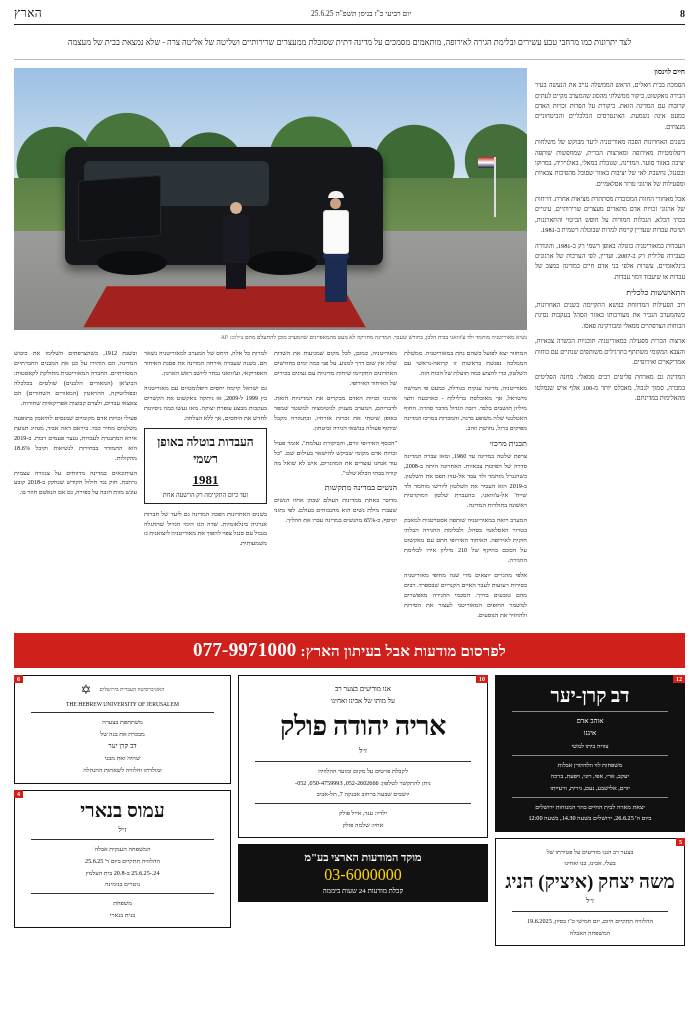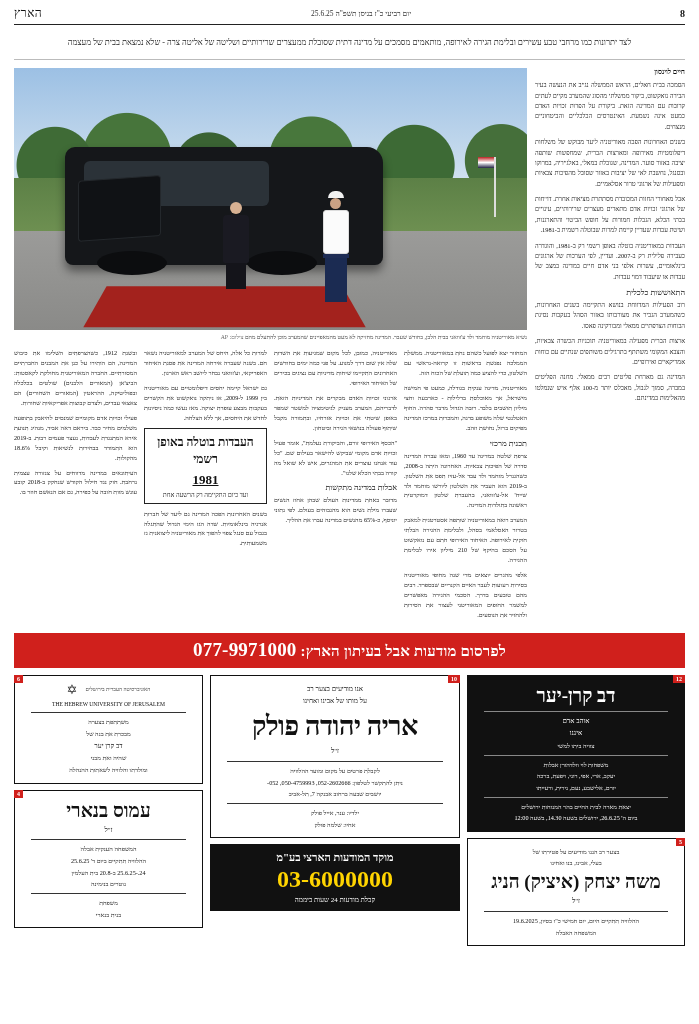--- a/index.html
+++ b/index.html
@@ -111,21 +111,21 @@
 
   
   .adbanner {
     margin-top:8px; background:#d0201c; color:#fff; text-align:center;
     padding:6px 0 7px; font-weight:bold; font-size:15px; letter-spacing:0.2px;
   }
   .adbanner .phone { font-size:19px; }
 
   
   .ads { display:flex; gap:7px; margin-top:7px; align-items:flex-start;}
-  .ads .colA { width:218px; }
+  .ads .colA { width:190px; }
   .ads .colB { width:250px; }
   .ads .colC { flex:1; }
 
   .ad {
     border:1px solid #111; padding:6px; margin-bottom:6px; position:relative;
     text-align:center; background:#fff;
   }
   .ad .tagnum {
     position:absolute; top:-1px; right:-1px; background:#d0201c; color:#fff;
     font-size:6px; padding:1px 3px; font-weight:bold;
@@ -141,21 +141,21 @@
   .ad .hamsa { font-size:13px; color:#333; }
 
   .ad-dark { background:#111; color:#fff; border:1px solid #111; }
   .ad-dark .name-big, .ad-dark .line { color:#fff; }
   .ad-dark .rule { border-top:1px solid #888; }
 
   .mokedad {
     background:#111; color:#fff; text-align:center; padding:7px 6px; margin-top:6px;
   }
   .mokedad .m1 { font-size:11px; font-weight:bold; }
-  .mokedad .m2 { font-size:24px; font-weight:bold; color:#ffd400; margin:3px 0; }
+  .mokedad .m2 { font-size:16px; font-weight:normal; color:#ffd400; margin:3px 0; }
   .mokedad .m3 { font-size:7px; }
 
   .tiny { font-size:5.6px; line-height:1.4; }
   .bold { font-weight:normal; }
 </style>
 </head>
 <body>
 
 <div class="page">
 
@@ -224,21 +224,21 @@
           <div class="sub-head-small">תכנית מרכזי</div>
           <p>צרפת שלטה במדינה עד 1960, ומאז עברה המדינה סדרה של הפיכות צבאיות. האחרונה היתה ב-2008, כשהגנרל מוחמד ולד עבד אל-עזיז תפס את השלטון. ב-2019 הוא העביר את השלטון ליורשו מוחמד ולד שייח' אל-ע'זוואני, בהעברת שלטון דמוקרטית ראשונה בתולדות המדינה.</p>
           <p>המערב רואה במאוריטניה שותפה אסטרטגית למאבק בטרור האסלאמי בסהל, ולבלימת ההגירה הבלתי חוקית לאירופה. האיחוד האירופי חתם עם נואקשוט על הסכם בהיקף של 210 מיליון אירו לבלימת ההגירה.</p>
           <p>אלפי מהגרים יוצאים מדי שנה מחופי מאוריטניה בסירות רעועות לעבר האיים הקנריים שבספרד. רבים מהם טובעים בדרך. הסכמי ההגירה מאפשרים למשמר החופים המאוריטני לעצור את הסירות ולהחזיר את הנוסעים.</p>
         </div>
 
         <div class="lcol">
           <p>מאוריטניה, כמובן, לכל מקום שמגיעות את השדות שלה אין שום דרך למנוע. על פני כמה ימים בחודשים האחרונים התקיימו שיחות מדיניות עם נציגים בכירים של האיחוד האירופי.</p>
           <p>ארגוני זכויות האדם מבקרים את המדיניות הזאת. לדבריהם, המערב מעניק לגיטימציה למשטר שמפר באופן שיטתי את זכויות אזרחיו, ובתמורה מקבל שיתוף פעולה בנושאי הגירה וביטחון.</p>
           <p>"הכסף האירופי זורם, והביקורת נעלמת", אומר פעיל זכויות אדם מקומי שביקש להישאר בעילום שם. "כל עוד אנחנו עוצרים את המהגרים, איש לא שואל מה קורה בבתי הכלא שלנו".</p>
-          <div class="sub-head-small">אבלות במדינה מתקשות</div>
+          <div class="sub-head-small">הנשים במדינה מתקשות</div>
           <p>מדובר באחת ממדינות העולם שבהן אחוז הנשים שעברו מילת נשים הוא מהגבוהים בעולם. לפי נתוני יוניסף, כ-65% מהנשים במדינה עברו את ההליך.</p>
         </div>
 
         <div class="lcol">
           <p>למרות כל אלה, היחס של המערב למאוריטניה נשאר חם. בשנה שעברה אירחה המדינה את פסגת האיחוד האפריקאי, וע'זוואני נבחר ליושב ראש הארגון.</p>
           <p>גם ישראל קיימה יחסים דיפלומטיים עם מאוריטניה בין 1999 ל-2009, אז ניתקה נואקשוט את הקשרים בעקבות מבצע עופרת יצוקה. מאז נעשו כמה ניסיונות לחדש את היחסים, אך ללא הצלחה.</p>
           <div class="boxed">
             <div class="bt">העבדות בוטלה באופן רשמי</div>
             <div class="by">1981</div>
             <div class="bs">ועד כיום התקיימה רק הרשעה אחת</div>

